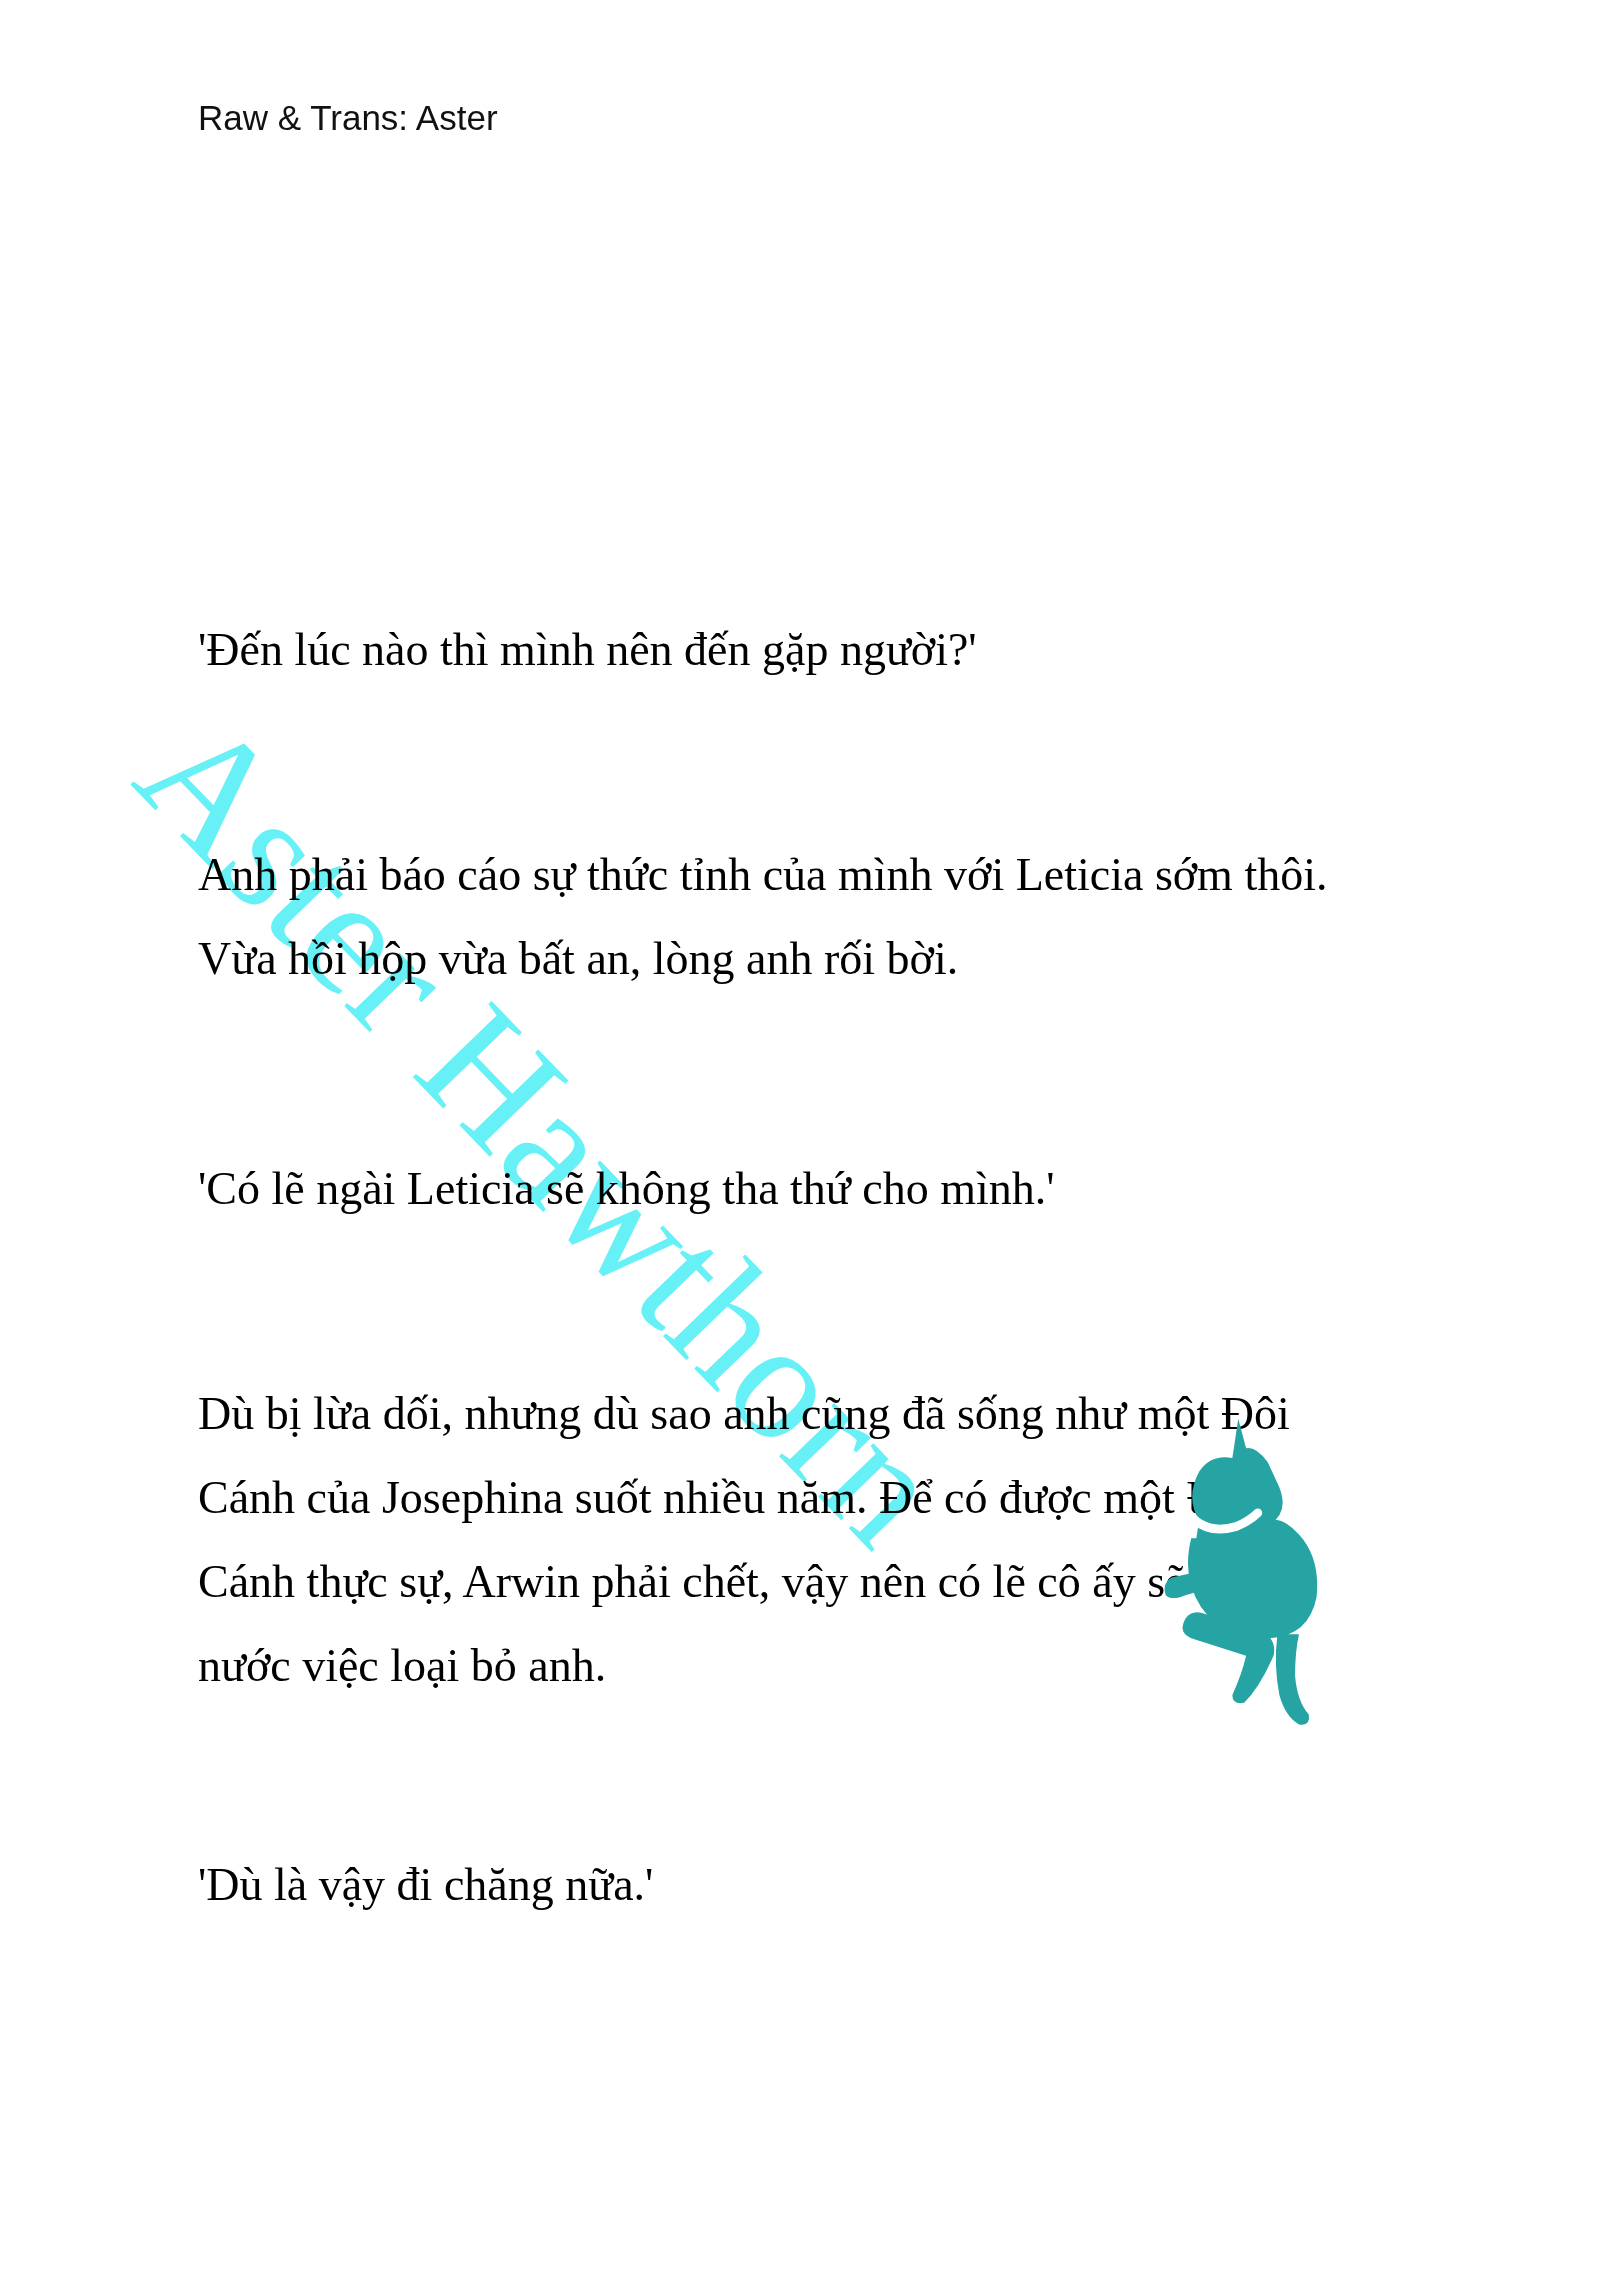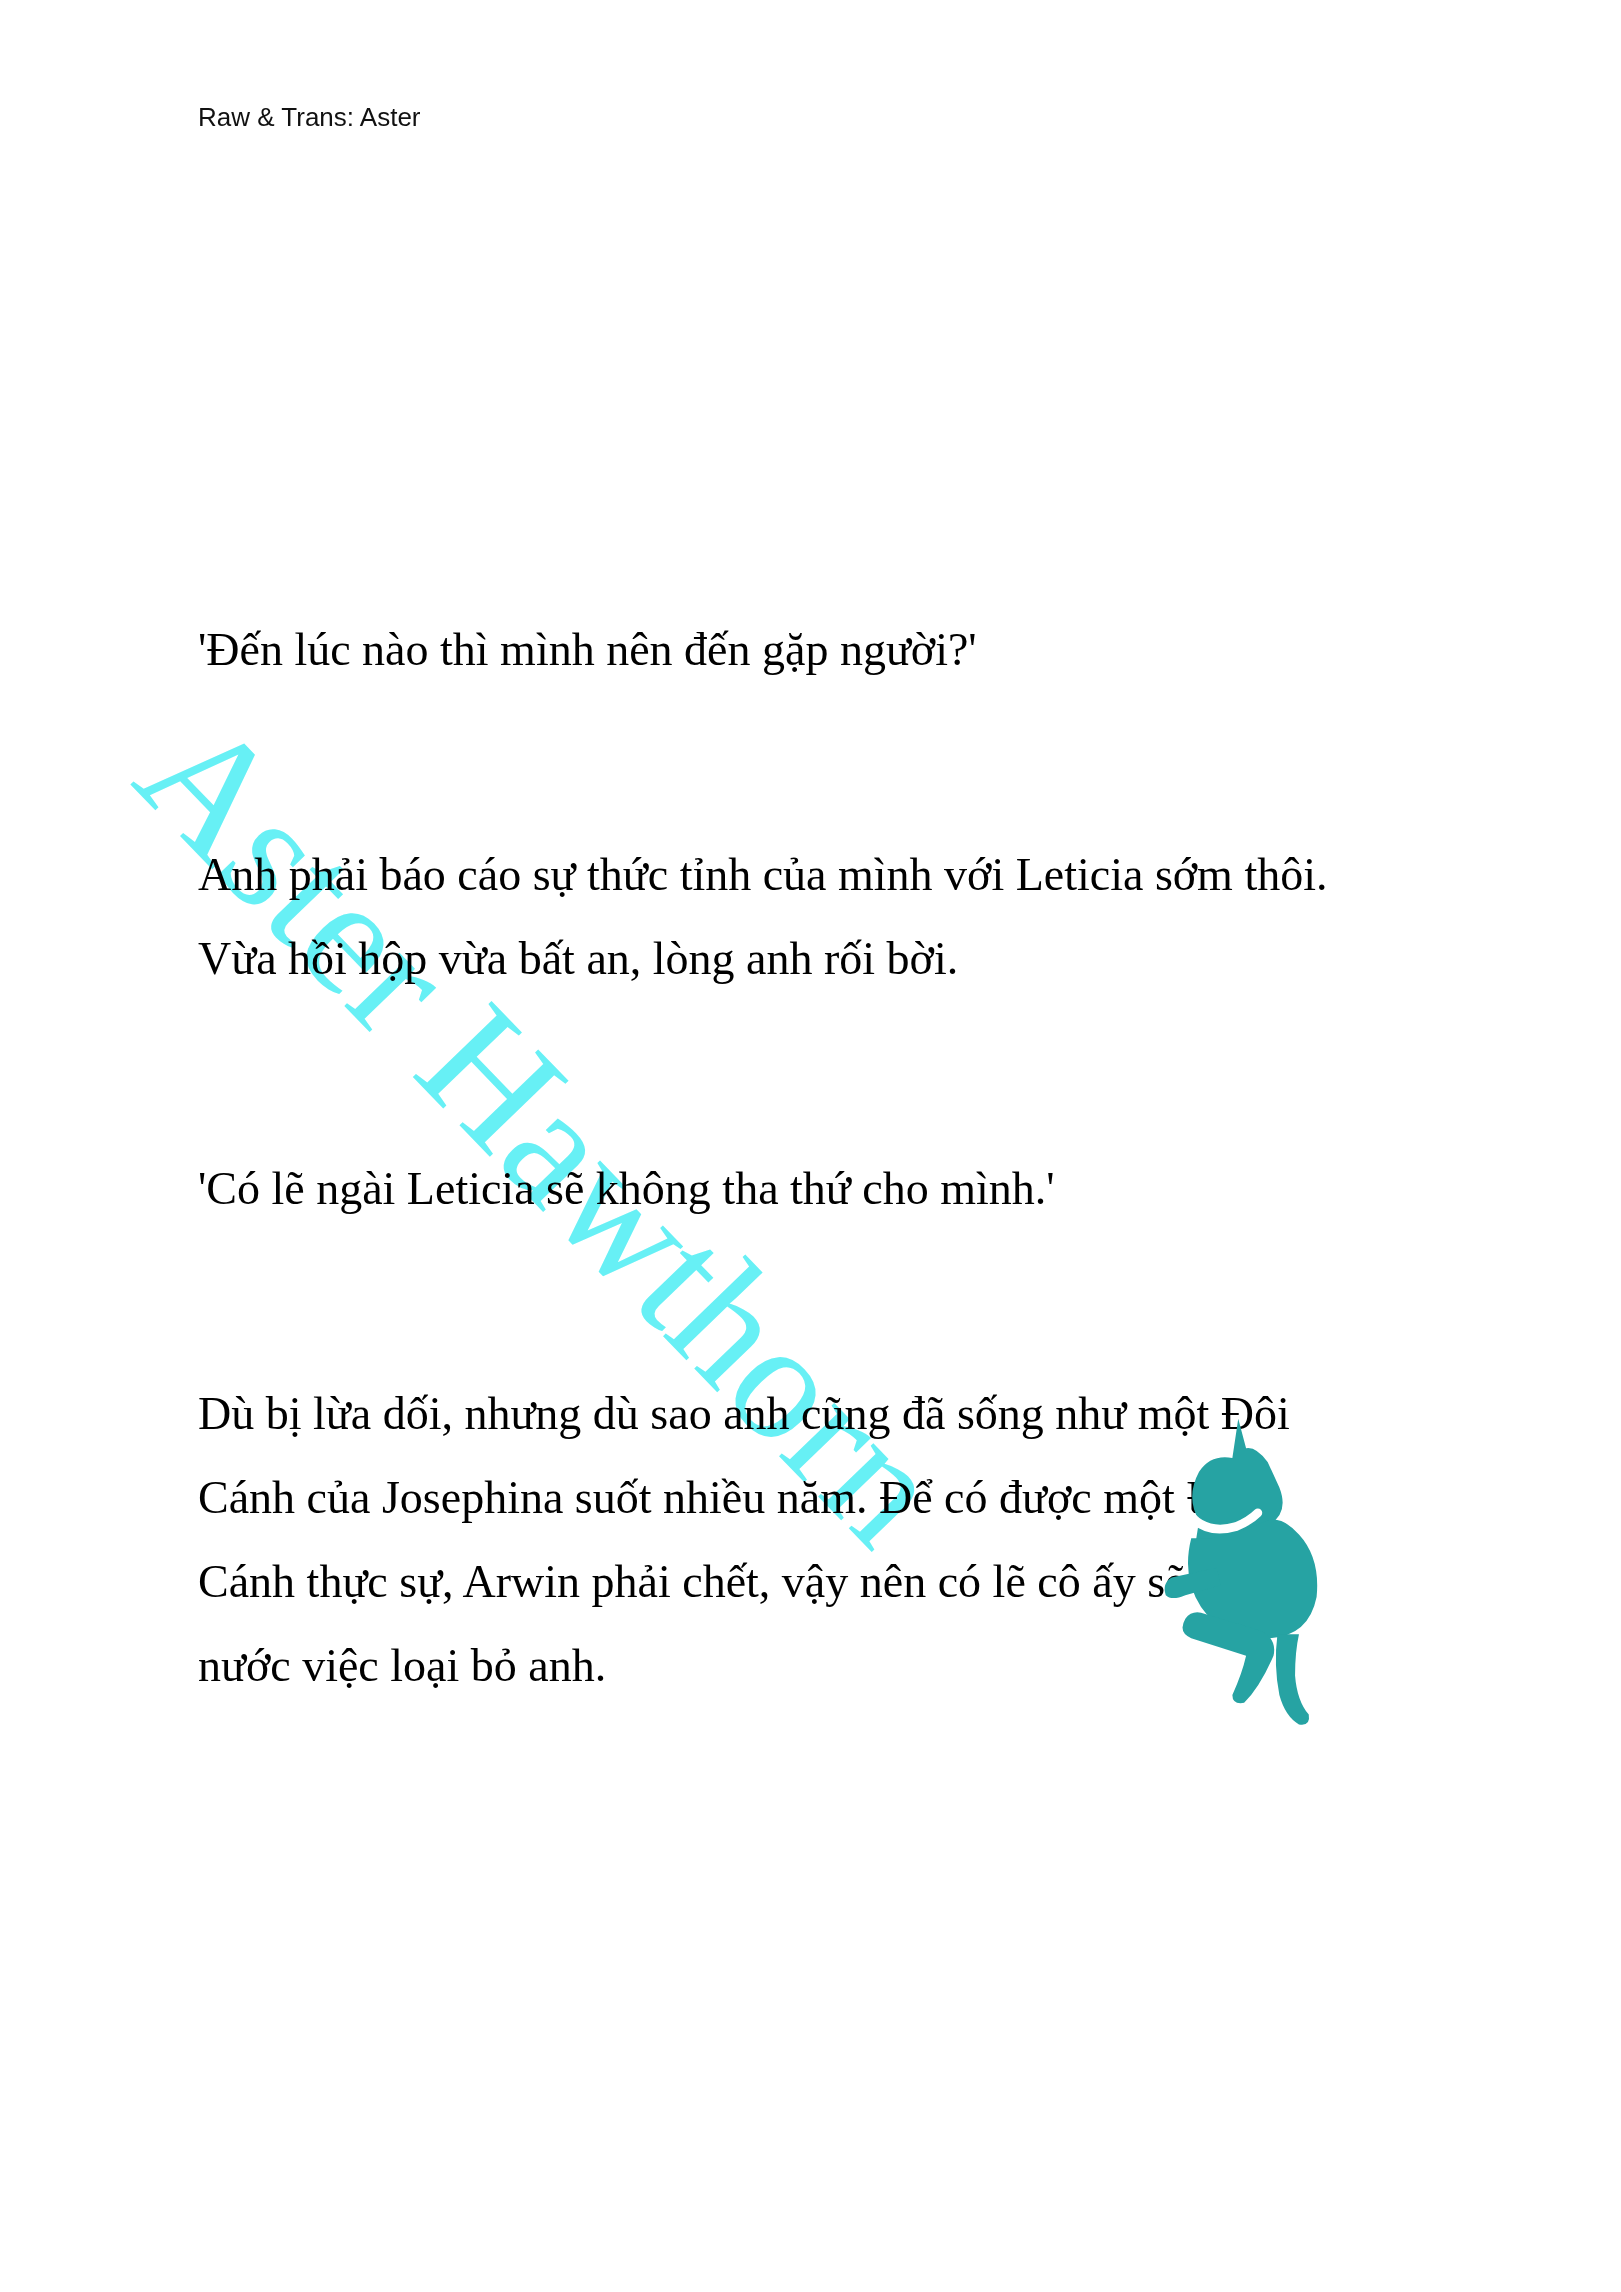--- a/index.html
+++ b/index.html
@@ -18,21 +18,21 @@
       left: 0; top: 0;
       width: 1621px;
       height: 2293px;
       background: #ffffff;
     }
     .header {
       position: absolute;
       left: 198px;
       top: 98px;
       font-family: "Liberation Sans", sans-serif;
-      font-size: 26px;
+      font-size: 35px;
       color: #111111;
       line-height: 39px;
       white-space: nowrap;
     }
     .para {
       position: absolute;
       left: 198px;
       font-family: "Liberation Serif", serif;
       font-size: 46px;
       color: #000000;
@@ -87,20 +87,23 @@
     <span class="line">Vừa hồi hộp vừa bất an, lòng anh rối bời.</span>
   </div>
 
   <div class="para" style="top:1372px;">
     <span class="line">Dù bị lừa dối, nhưng dù sao anh cũng đã sống như một Đôi</span>
     <span class="line">Cánh của Josephina suốt nhiều năm. Để có được một Đôi</span>
     <span class="line">Cánh thực sự, Arwin phải chết, vậy nên có lẽ cô ấy sẽ cân</span>
     <span class="line">nước việc loại bỏ anh.</span>
   </div>
 
+  <div class="para" style="top:1843px;">
+    <span class="line">'Dù là vậy đi chăng nữa.'</span>
+  </div>
 
   <svg class="cat" viewBox="0 0 200 340" xmlns="http://www.w3.org/2000/svg">
     <g fill="#26a3a3">
 
       <path d="M88 8 L82 48 Q60 44 48 62 Q34 88 48 112 L42 150 Q60 150 70 142 Q96 128 120 116 Q140 104 130 78 L118 52 Q106 36 96 38 Z"></path>
 
       <path d="M40 130 Q30 170 50 200 Q70 230 120 232 Q160 230 168 190 Q172 150 150 126 Q130 104 112 114 Q80 128 60 130 Z"></path>
 
       <path d="M20 170 Q10 176 14 188 Q20 194 34 188 L70 178 L66 160 Z"></path>
 

